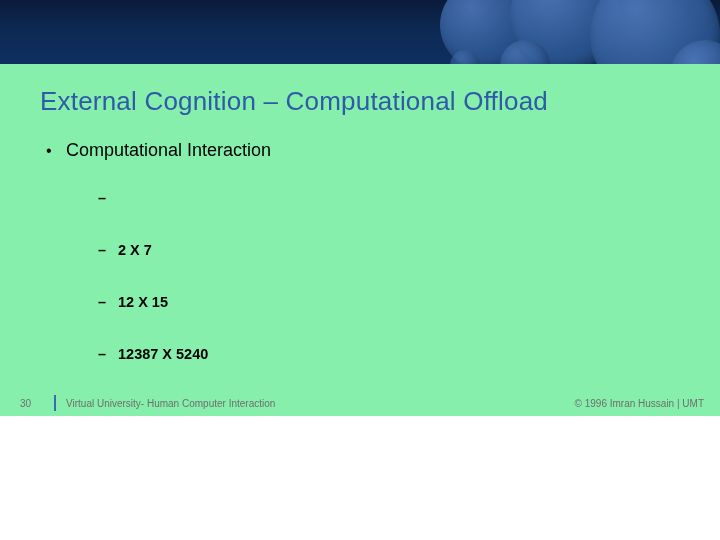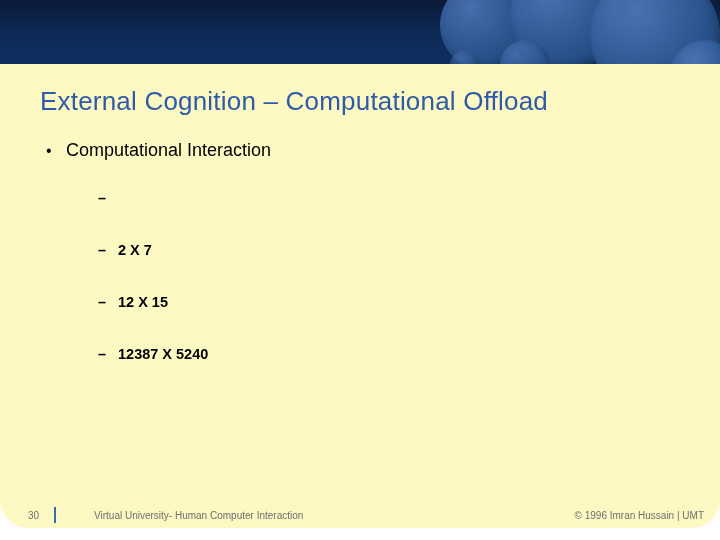--- a/index.html
+++ b/index.html
@@ -1,22 +1,21 @@
 <!DOCTYPE html>
 <html><head>
 <meta charset="utf-8">
 <style>
   * { margin: 0; padding: 0; box-sizing: border-box; }
   html, body { width: 720px; height: 540px; font-family: Arial, Helvetica, sans-serif; overflow: hidden; }
   .slide {
     position: relative;
     width: 720px;
-    height: 528px;
-    background: #fef9c3;
-    border-radius: 28px;
+    height: 416px;
+    background: #86efac;
   }
   .top-band {
     position: absolute;
     top: 0; left: 0; right: 0;
     height: 64px;
     background: linear-gradient(to bottom, #0a1a3a 0%, #0d2a55 50%, #0e2f60 100%);
     overflow: hidden;
   }
   .dots {
     position: absolute;
@@ -65,29 +64,29 @@
     position: absolute;
     left: 0; right: 0; bottom: 0;
     height: 26px;
     display: flex;
     align-items: center;
     font-size: 10px;
     color: #6e6e6e;
   }
   .footer .pagenum {
     width: 54px;
-    padding-left: 28px;
+    padding-left: 20px;
   }
   .footer .sep {
     width: 2px;
     height: 16px;
     background: #3a6bb0;
     margin-right: 10px;
   }
-  .footer .course { flex: 1; margin-left: 28px; }
+  .footer .course { flex: 1; }
   .footer .copyright { padding-right: 16px; }
 </style>
 </head>
 <body>
 
 <div class="slide">
 
   <div class="top-band">
     <div class="dots">
       <div class="d" style="width:90px;height:90px;right:220px;top:10px;opacity:.9;"></div>

